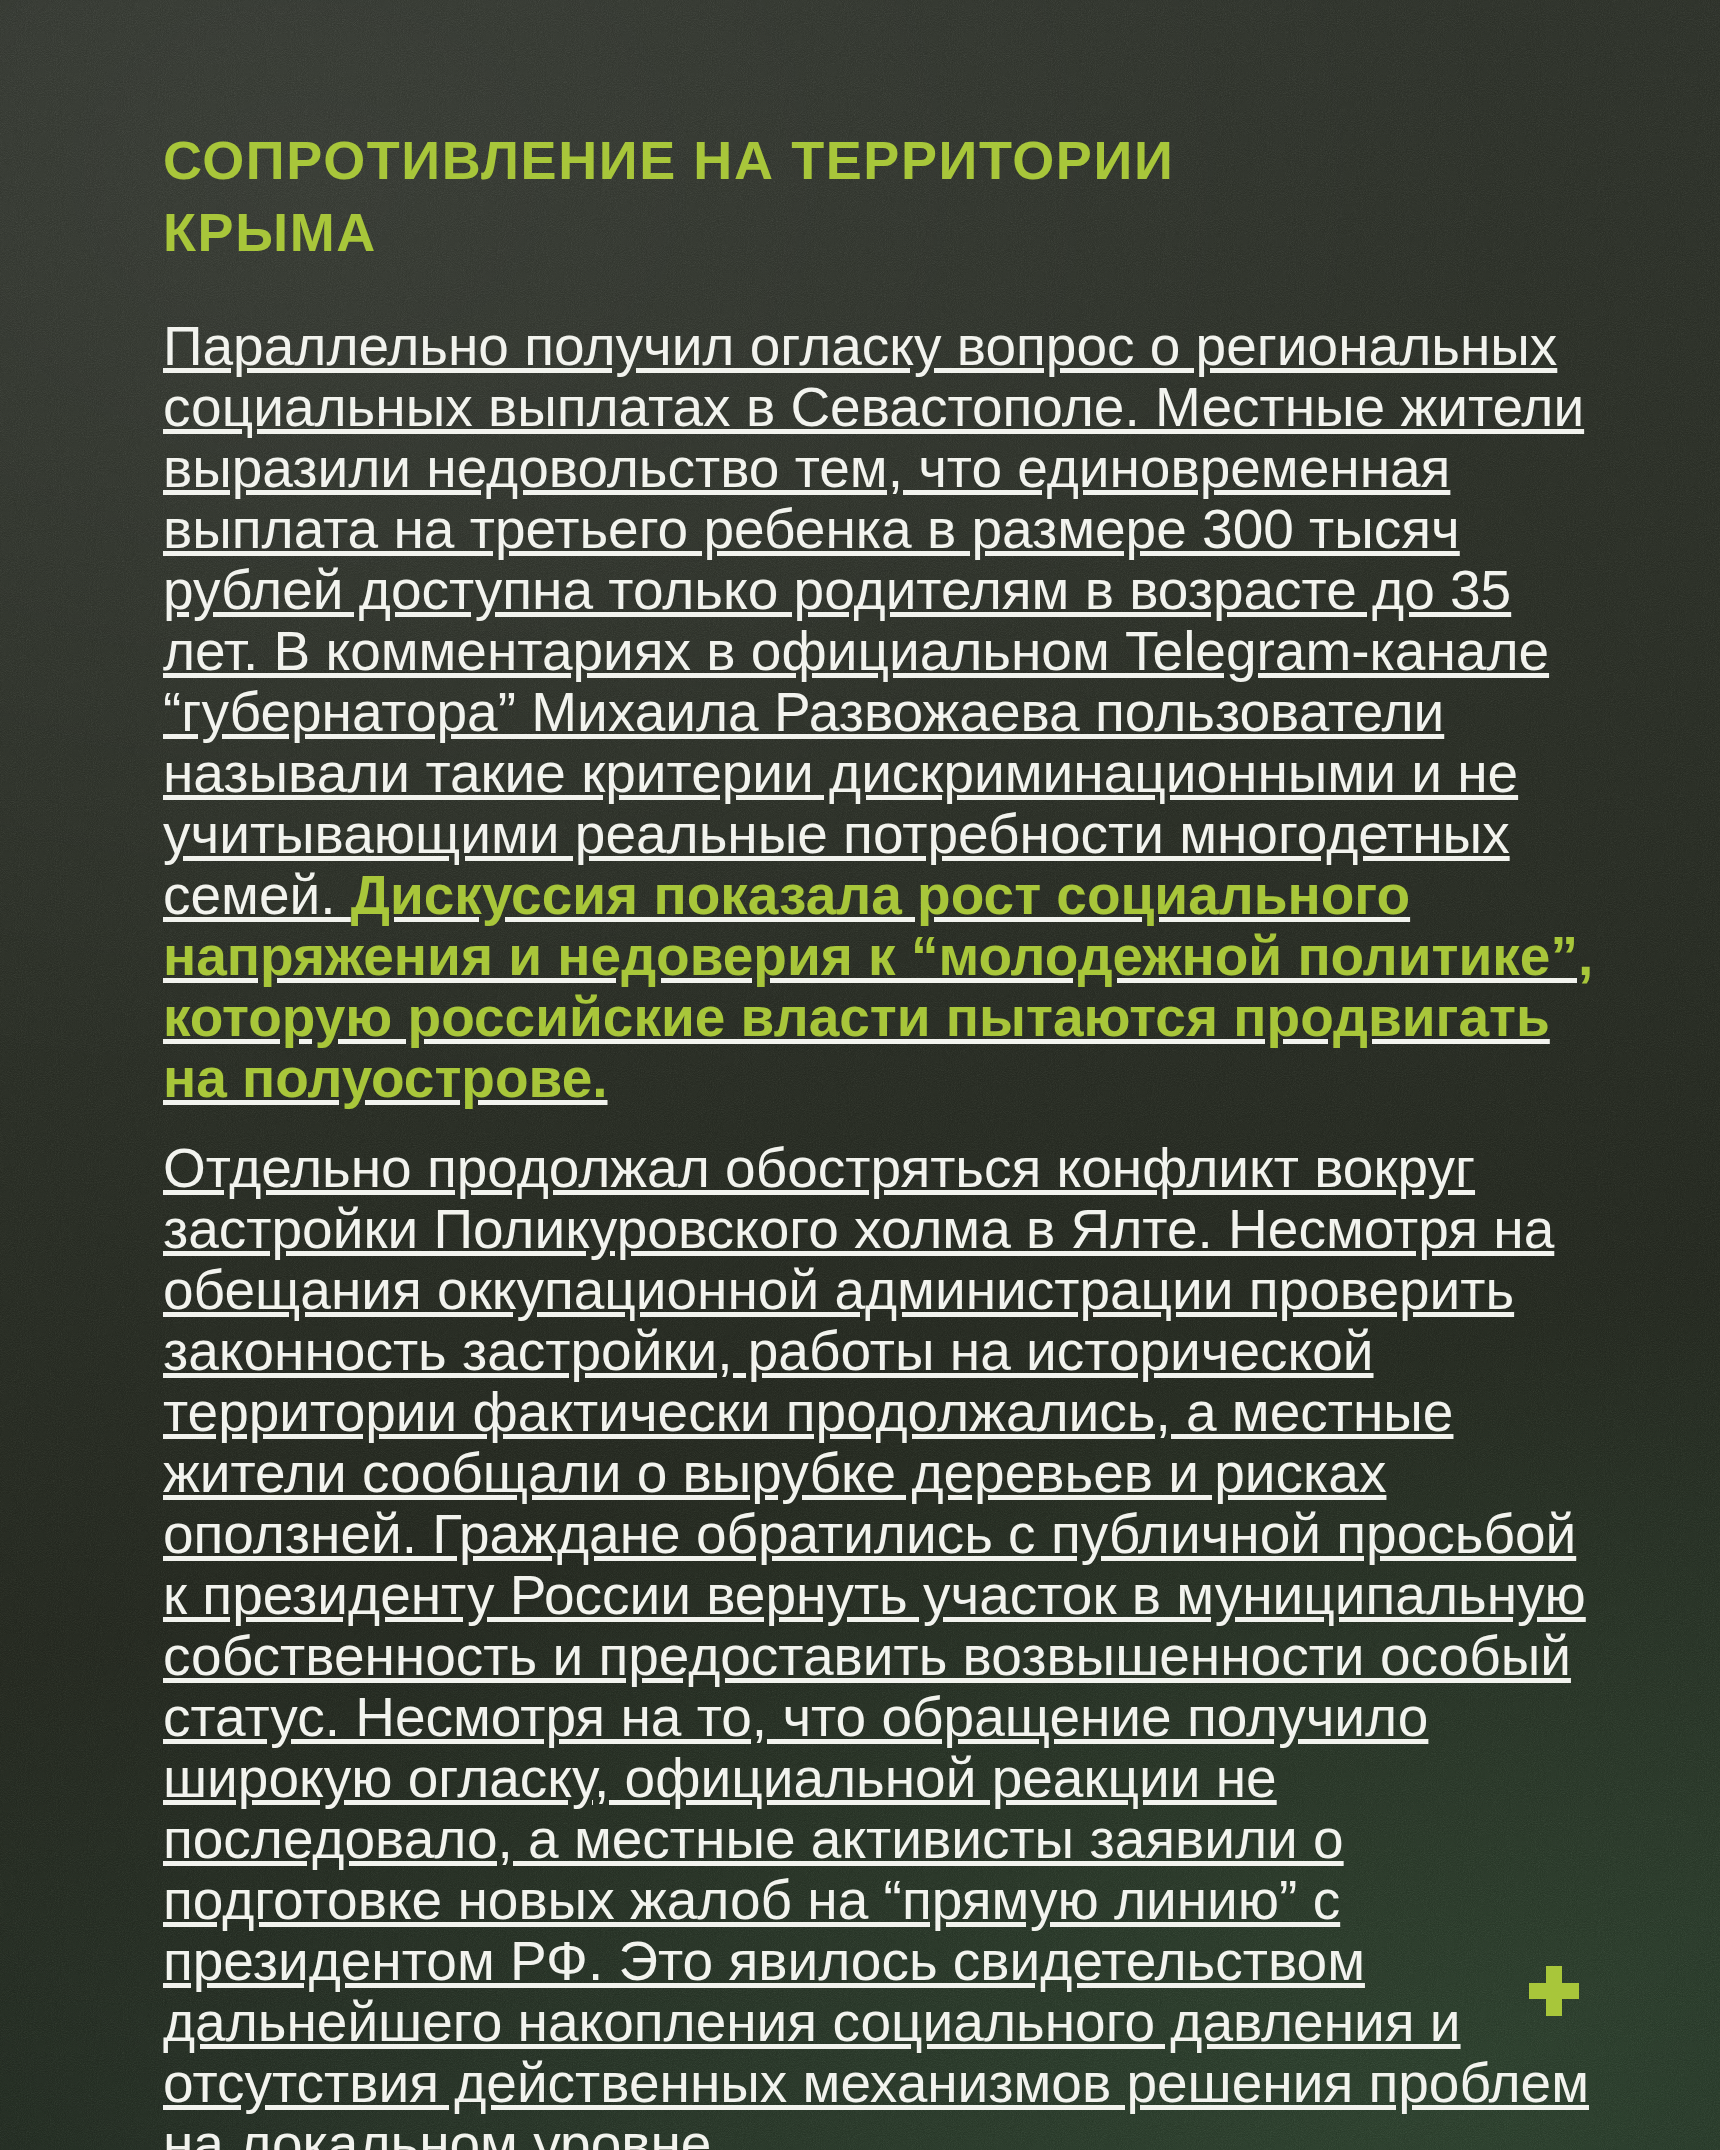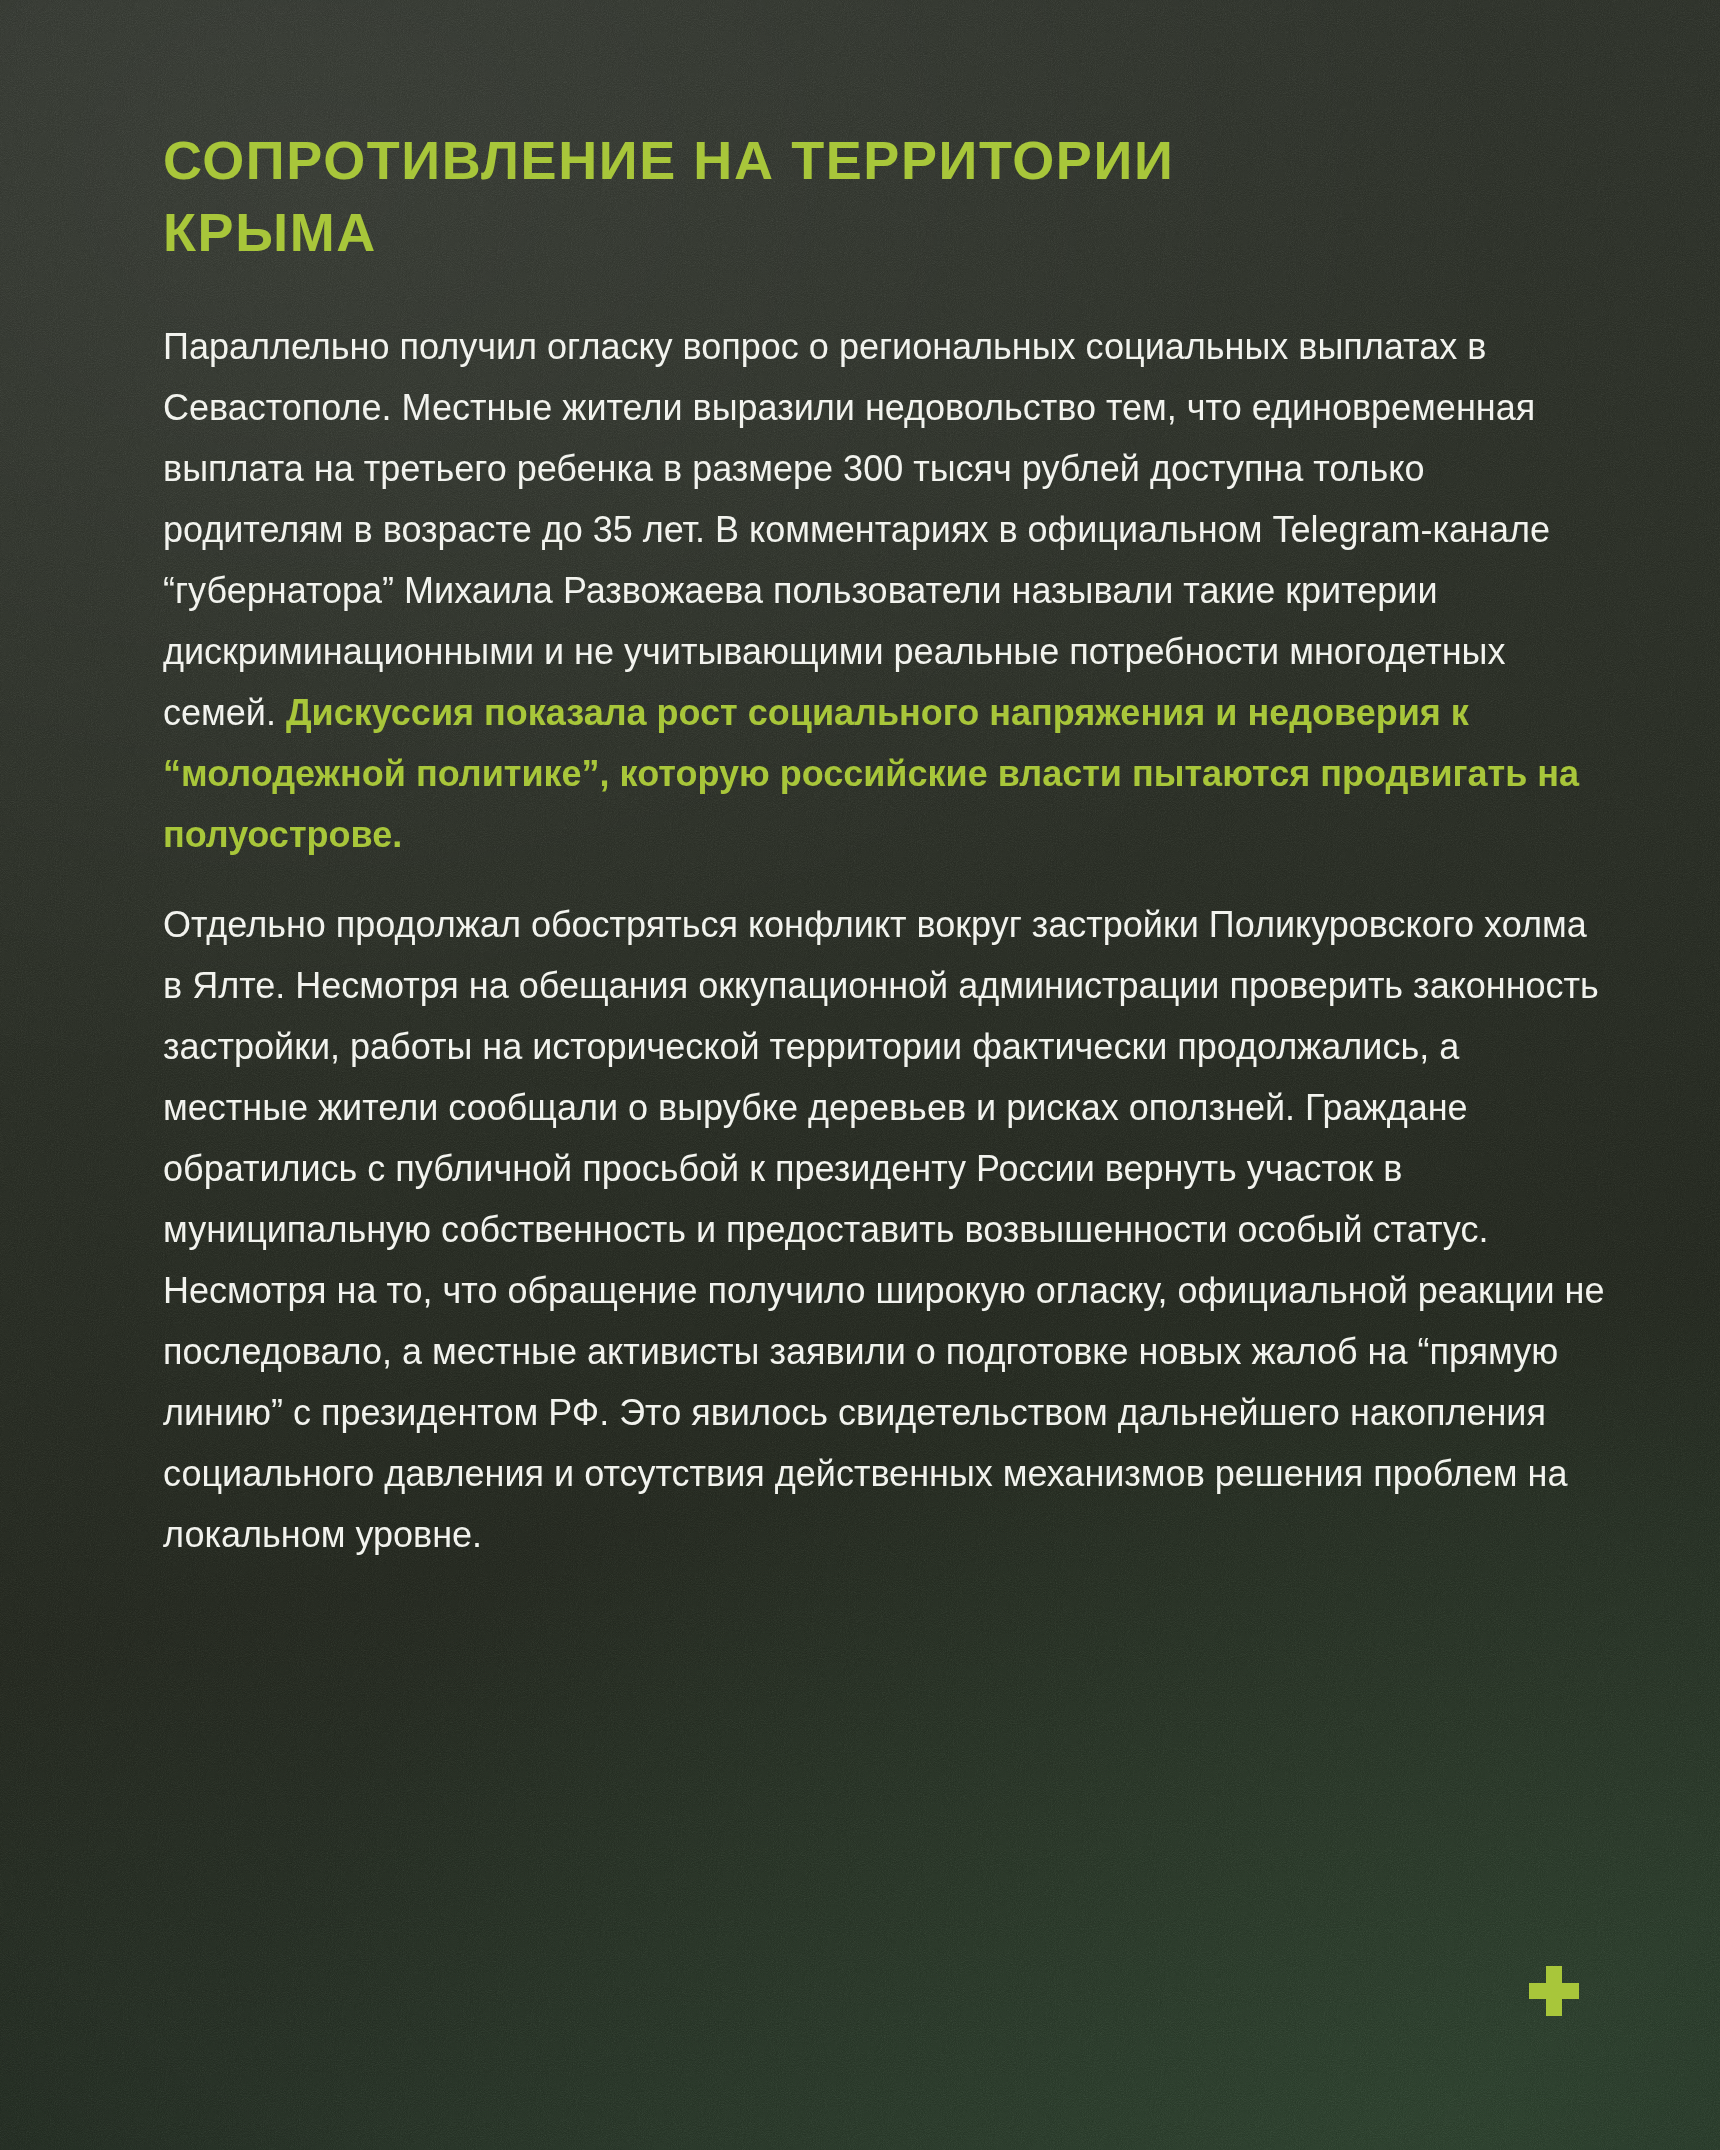--- a/index.html
+++ b/index.html
@@ -45,24 +45,25 @@
     color: #a8c63a;
     font-size: 54px;
     line-height: 72px;
     font-weight: 700;
     letter-spacing: 1.6px;
     text-transform: uppercase;
   }
   .para {
     margin: 0;
     color: #f2f3ee;
-    font-size: 36px;
+    font-size: 55px;
     line-height: 61px;
     font-weight: 400;
     text-align: left;
+    text-decoration: underline;
   }
   .para + .para {
     margin-top: 29px;
   }
   .accent-bold {
     color: #a8c63a;
     font-weight: 700;
   }
   .plus-icon {
     position: absolute;

